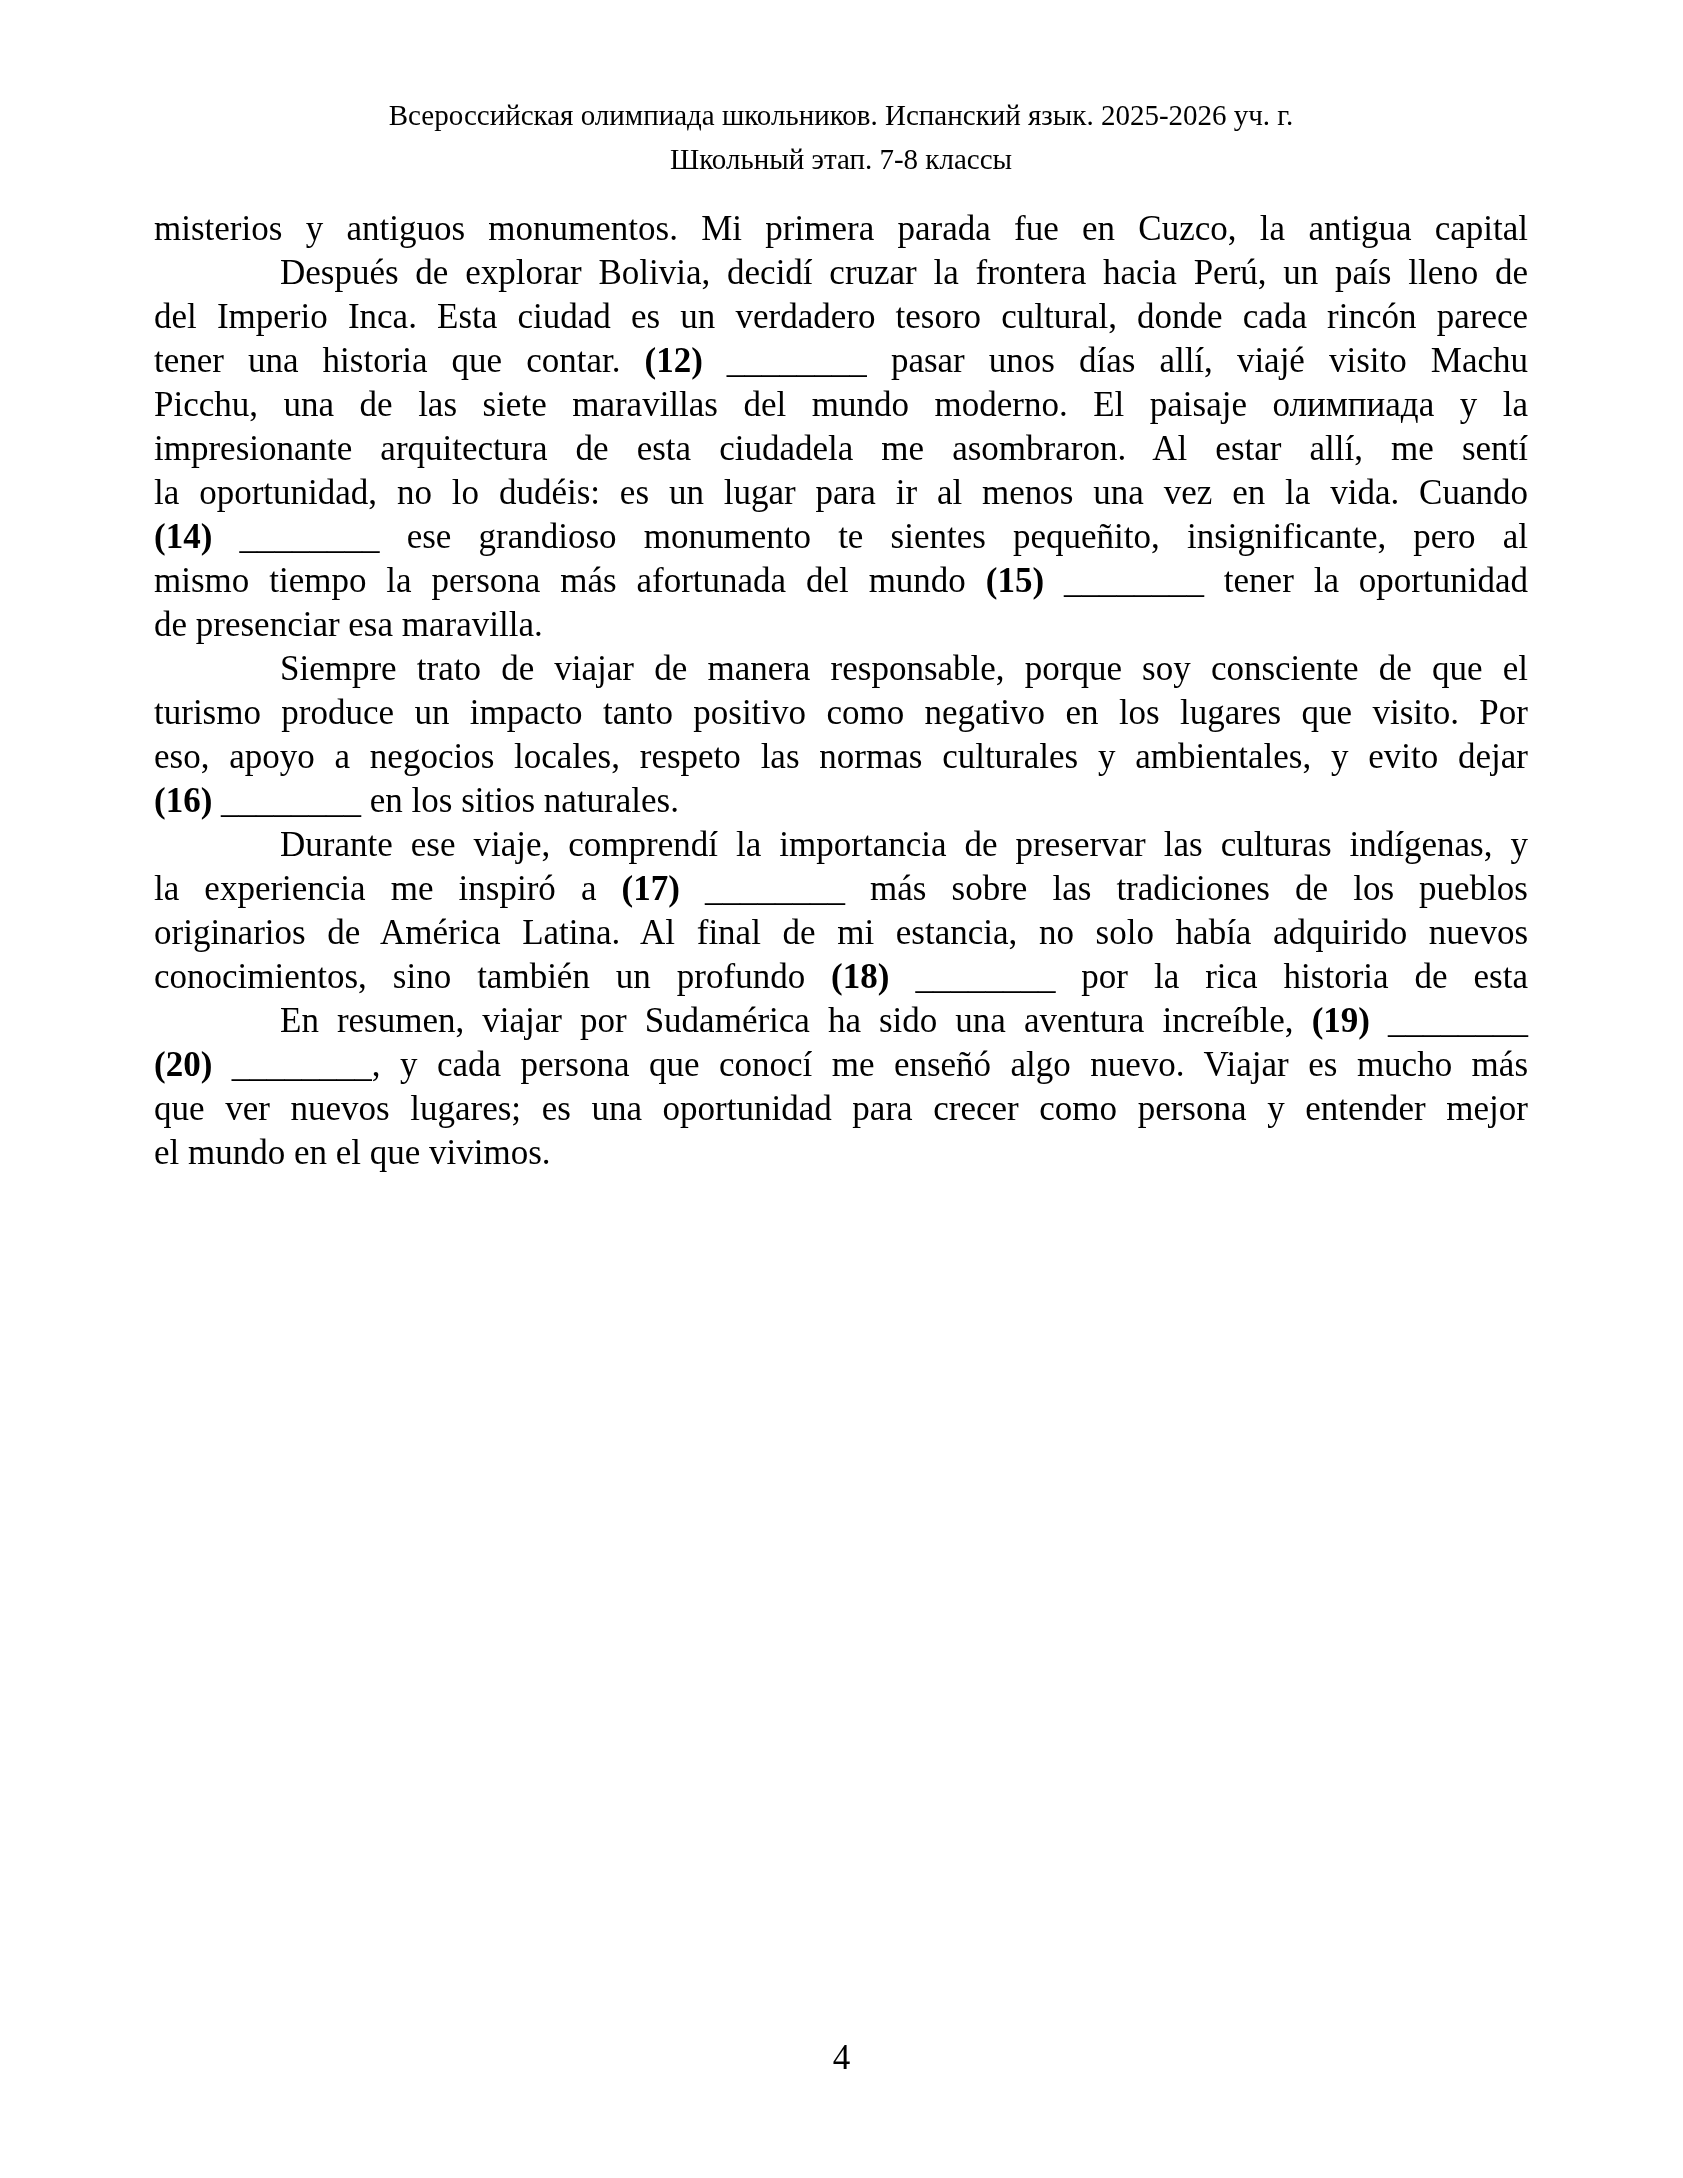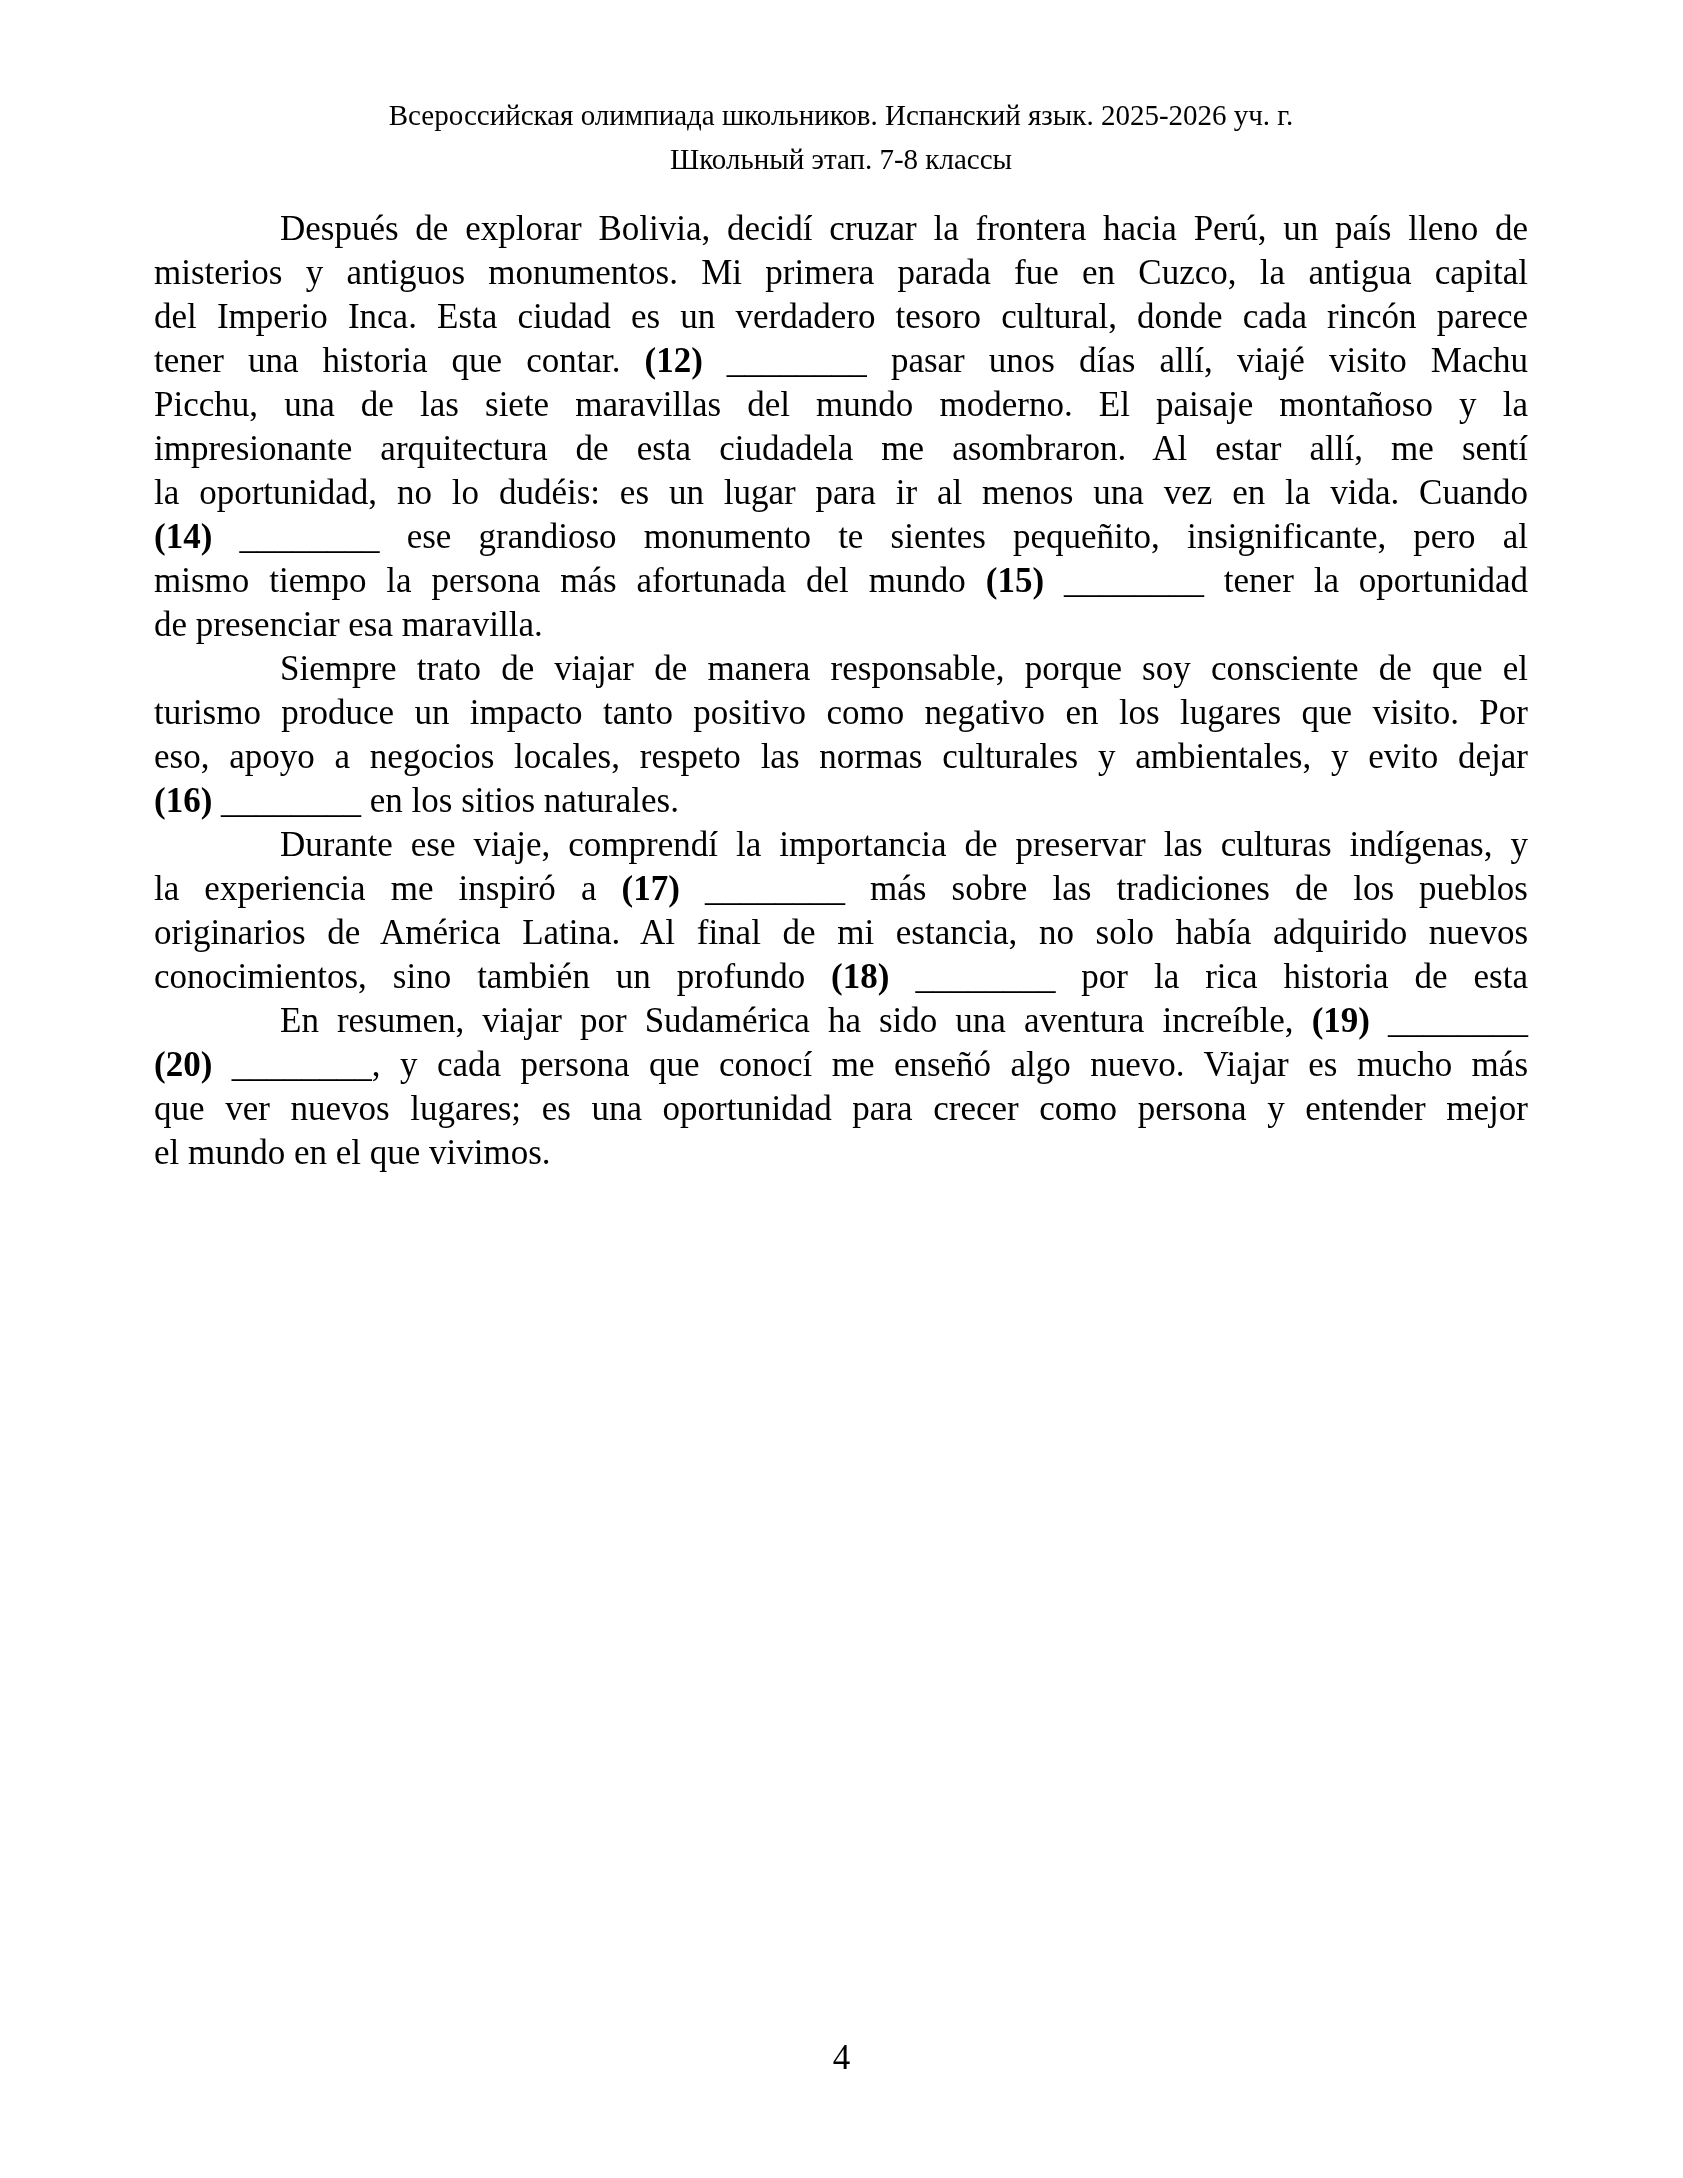--- a/index.html
+++ b/index.html
@@ -45,25 +45,25 @@
 </head>
 <body>
 
 <div class="page-header">
   <div>Всероссийская олимпиада школьников. Испанский язык. 2025-2026 уч. г.</div>
   <div>Школьный этап. 7-8 классы</div>
 </div>
 
 <div class="doc-body">
     <div class="para">
+      <div class="line"><span>misterios y antiguos monumentos. Mi primera parada fue en Cuzco, la antigua capital</span></div>
       <div class="line first"><span>Después de explorar Bolivia, decidí cruzar la frontera hacia Perú, un país lleno de</span></div>
-      <div class="line"><span>misterios y antiguos monumentos. Mi primera parada fue en Cuzco, la antigua capital</span></div>
       <div class="line"><span>del Imperio Inca. Esta ciudad es un verdadero tesoro cultural, donde cada rincón parece</span></div>
       <div class="line"><span>tener una historia que contar. </span><b>(12)</b><span> ________ pasar unos días allí, viajé visito Machu</span></div>
-      <div class="line"><span>Picchu, una de las siete maravillas del mundo moderno. El paisaje montañoso y la</span></div>
+      <div class="line"><span>Picchu, una de las siete maravillas del mundo moderno. El paisaje олимпиада y la</span></div>
       <div class="line"><span>impresionante arquitectura de esta ciudadela me asombraron. Al estar allí, me sentí</span></div>
       <div class="line"><span>la oportunidad, no lo dudéis: es un lugar para ir al menos una vez en la vida. Cuando</span></div>
       <div class="line"><b>(14)</b><span> ________ ese grandioso monumento te sientes pequeñito, insignificante, pero al</span></div>
       <div class="line"><span>mismo tiempo la persona más afortunada del mundo </span><b>(15)</b><span> ________ tener la oportunidad</span></div>
       <div class="line last"><span>de presenciar esa maravilla.</span></div>
     </div>
     <div class="para">
       <div class="line first"><span>Siempre trato de viajar de manera responsable, porque soy consciente de que el</span></div>
       <div class="line"><span>turismo produce un impacto tanto positivo como negativo en los lugares que visito. Por</span></div>
       <div class="line"><span>eso, apoyo a negocios locales, respeto las normas culturales y ambientales, y evito dejar</span></div>

